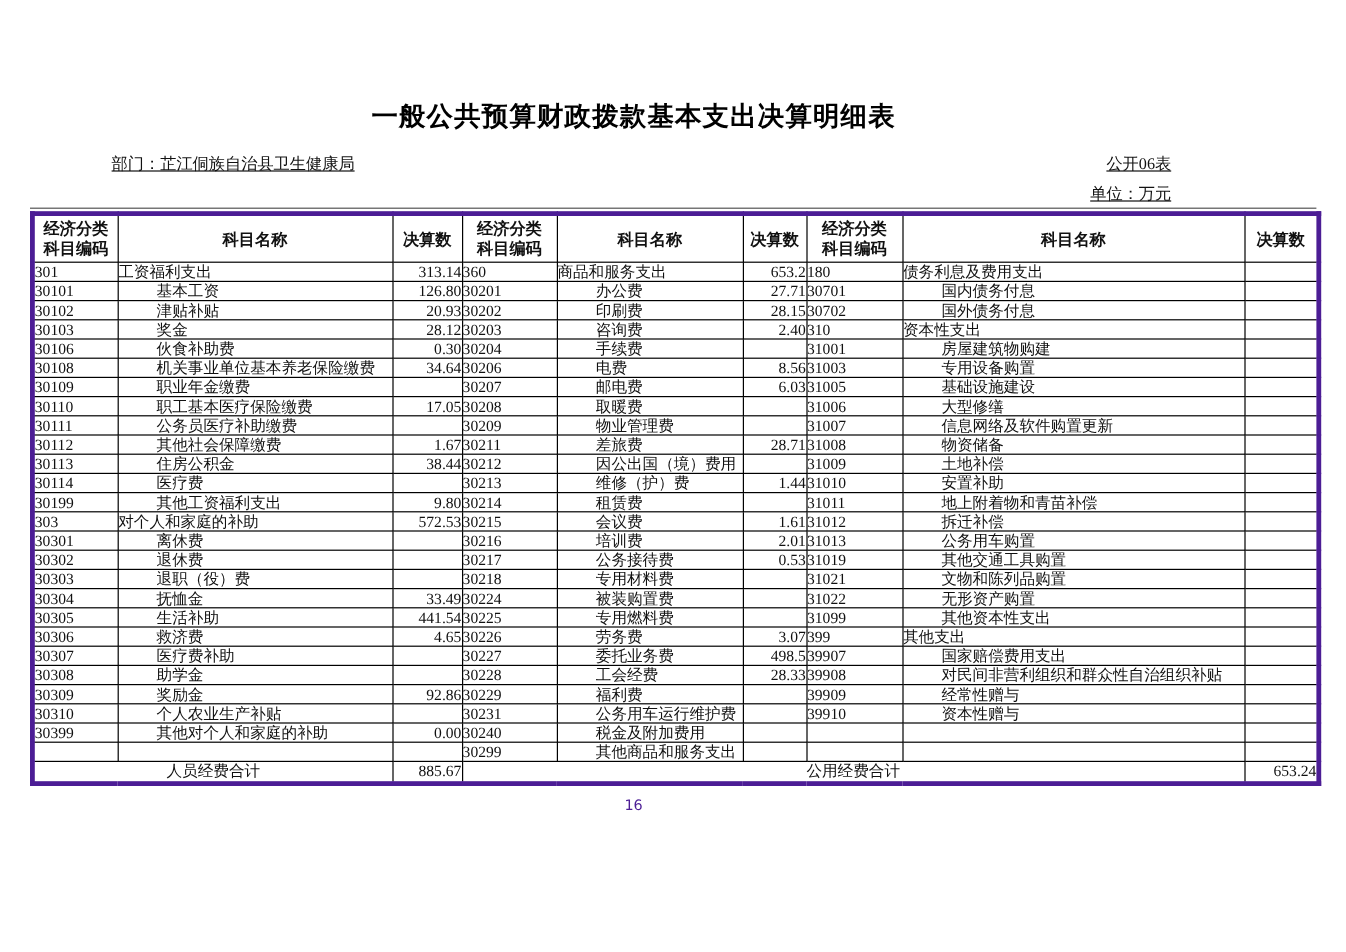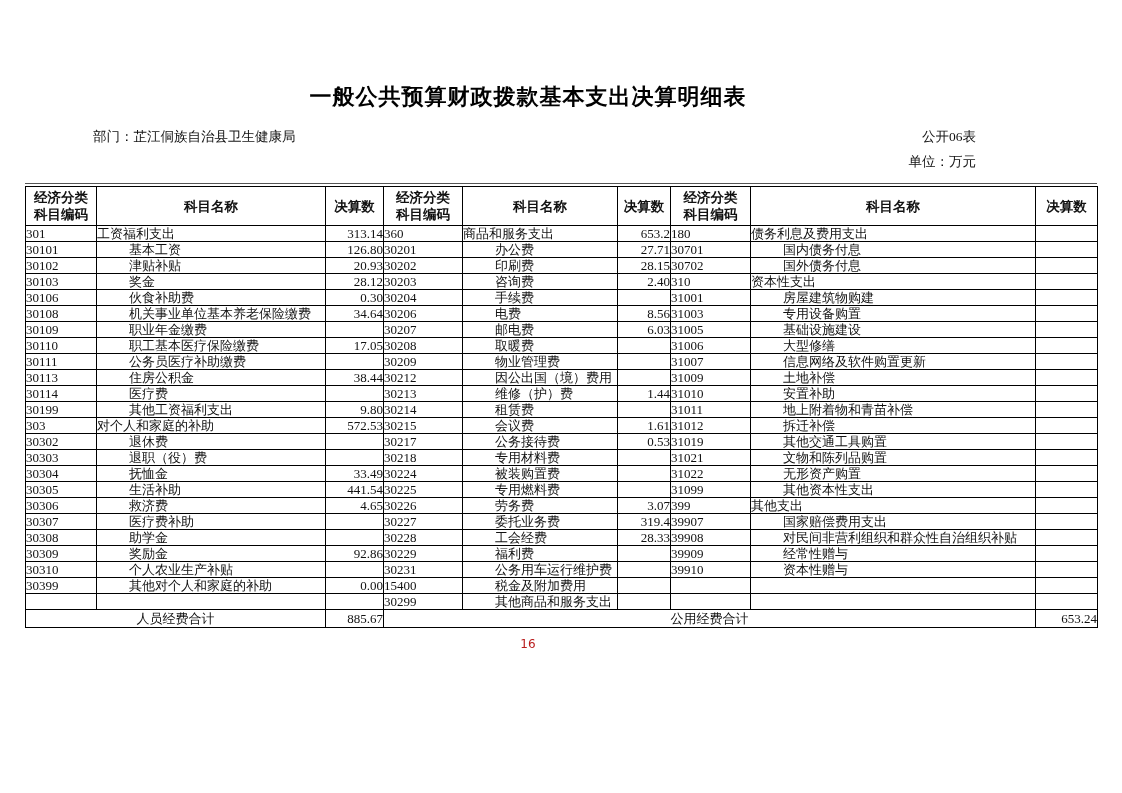--- a/index.html
+++ b/index.html
@@ -25,38 +25,39 @@
     font-weight: bold;
     letter-spacing: 1px;
     color: #000;
   }
   .meta-row {
     display: flex;
     justify-content: space-between;
     align-items: flex-end;
     margin: 16px 80px 0 93px;
     font-size: 13.5px;
+    text-decoration: underline;
   }
   .meta-row.unit-row {
     justify-content: flex-end;
     margin-top: 7px;
-    margin-bottom: 12px;
+    margin-bottom: 2px;
   }
   .toprule {
     width: 1072px;
     margin-left: 25px;
     border-top: 1px solid #555;
     margin-bottom: 2px;
   }
   table.budget {
     border-collapse: collapse;
     table-layout: fixed;
     width: 1072px;
     margin-left: 25px;
-    border: 1px solid #4c1d95;
+    border: 4px solid #4c1d95;
   }
   table.budget th, table.budget td {
     border: 1px solid #000;
     padding: 0;
     font-size: 13px;
     line-height: 15px;
     overflow: hidden;
     white-space: nowrap;
     vertical-align: middle;
   }
@@ -72,21 +73,21 @@
   td.code { text-align: left; padding-left: 5px; }
   td.name { text-align: left; padding-left: 6px; }
   td.name.indent { padding-left: 32px; }
   td.num  { text-align: right; padding-right: 4px; }
   td.center { text-align: center; }
   .page-number {
     margin-top: 9px;
     text-align: center;
     font-size: 12px;
     font-family: "DejaVu Sans", sans-serif;
-    color: #b91c1c;
+    color: #4c1d95;
   }
 </style>
 </head>
 <body>
 
 <div class="page">
 
   <h1 class="doc-title">一般公共预算财政拨款基本支出决算明细表</h1>
 
   <div class="meta-row">
@@ -218,20 +219,31 @@
           <td class="name indent">公务员医疗补助缴费</td>
           <td class="num"></td>
           <td class="code">30209</td>
           <td class="name indent">物业管理费</td>
           <td class="num"></td>
           <td class="code">31007</td>
           <td class="name indent">信息网络及软件购置更新</td>
           <td class="num"></td>
         </tr>
         <tr>
+          <td class="code">30112</td>
+          <td class="name indent">其他社会保障缴费</td>
+          <td class="num">1.67</td>
+          <td class="code">30211</td>
+          <td class="name indent">差旅费</td>
+          <td class="num">28.71</td>
+          <td class="code">31008</td>
+          <td class="name indent">物资储备</td>
+          <td class="num"></td>
+        </tr>
+        <tr>
           <td class="code">30113</td>
           <td class="name indent">住房公积金</td>
           <td class="num">38.44</td>
           <td class="code">30212</td>
           <td class="name indent">因公出国（境）费用</td>
           <td class="num"></td>
           <td class="code">31009</td>
           <td class="name indent">土地补偿</td>
           <td class="num"></td>
         </tr>
@@ -262,20 +274,31 @@
           <td class="name">对个人和家庭的补助</td>
           <td class="num">572.53</td>
           <td class="code">30215</td>
           <td class="name indent">会议费</td>
           <td class="num">1.61</td>
           <td class="code">31012</td>
           <td class="name indent">拆迁补偿</td>
           <td class="num"></td>
         </tr>
         <tr>
+          <td class="code">30301</td>
+          <td class="name indent">离休费</td>
+          <td class="num"></td>
+          <td class="code">30216</td>
+          <td class="name indent">培训费</td>
+          <td class="num">2.01</td>
+          <td class="code">31013</td>
+          <td class="name indent">公务用车购置</td>
+          <td class="num"></td>
+        </tr>
+        <tr>
           <td class="code">30302</td>
           <td class="name indent">退休费</td>
           <td class="num"></td>
           <td class="code">30217</td>
           <td class="name indent">公务接待费</td>
           <td class="num">0.53</td>
           <td class="code">31019</td>
           <td class="name indent">其他交通工具购置</td>
           <td class="num"></td>
         </tr>
@@ -322,21 +345,21 @@
           <td class="code">399</td>
           <td class="name">其他支出</td>
           <td class="num"></td>
         </tr>
         <tr>
           <td class="code">30307</td>
           <td class="name indent">医疗费补助</td>
           <td class="num"></td>
           <td class="code">30227</td>
           <td class="name indent">委托业务费</td>
-          <td class="num">319.4</td>
+          <td class="num">498.5</td>
           <td class="code">39907</td>
           <td class="name indent">国家赔偿费用支出</td>
           <td class="num"></td>
         </tr>
         <tr>
           <td class="code">30308</td>
           <td class="name indent">助学金</td>
           <td class="num"></td>
           <td class="code">30228</td>
           <td class="name indent">工会经费</td>
@@ -364,21 +387,21 @@
           <td class="name indent">公务用车运行维护费</td>
           <td class="num"></td>
           <td class="code">39910</td>
           <td class="name indent">资本性赠与</td>
           <td class="num"></td>
         </tr>
         <tr>
           <td class="code">30399</td>
           <td class="name indent">其他对个人和家庭的补助</td>
           <td class="num">0.00</td>
-          <td class="code">15400</td>
+          <td class="code">30240</td>
           <td class="name indent">税金及附加费用</td>
           <td class="num"></td>
           <td class="code"></td>
           <td class="name"></td>
           <td class="num"></td>
         </tr>
         <tr>
           <td class="code"></td>
           <td class="name"></td>
           <td class="num"></td>

